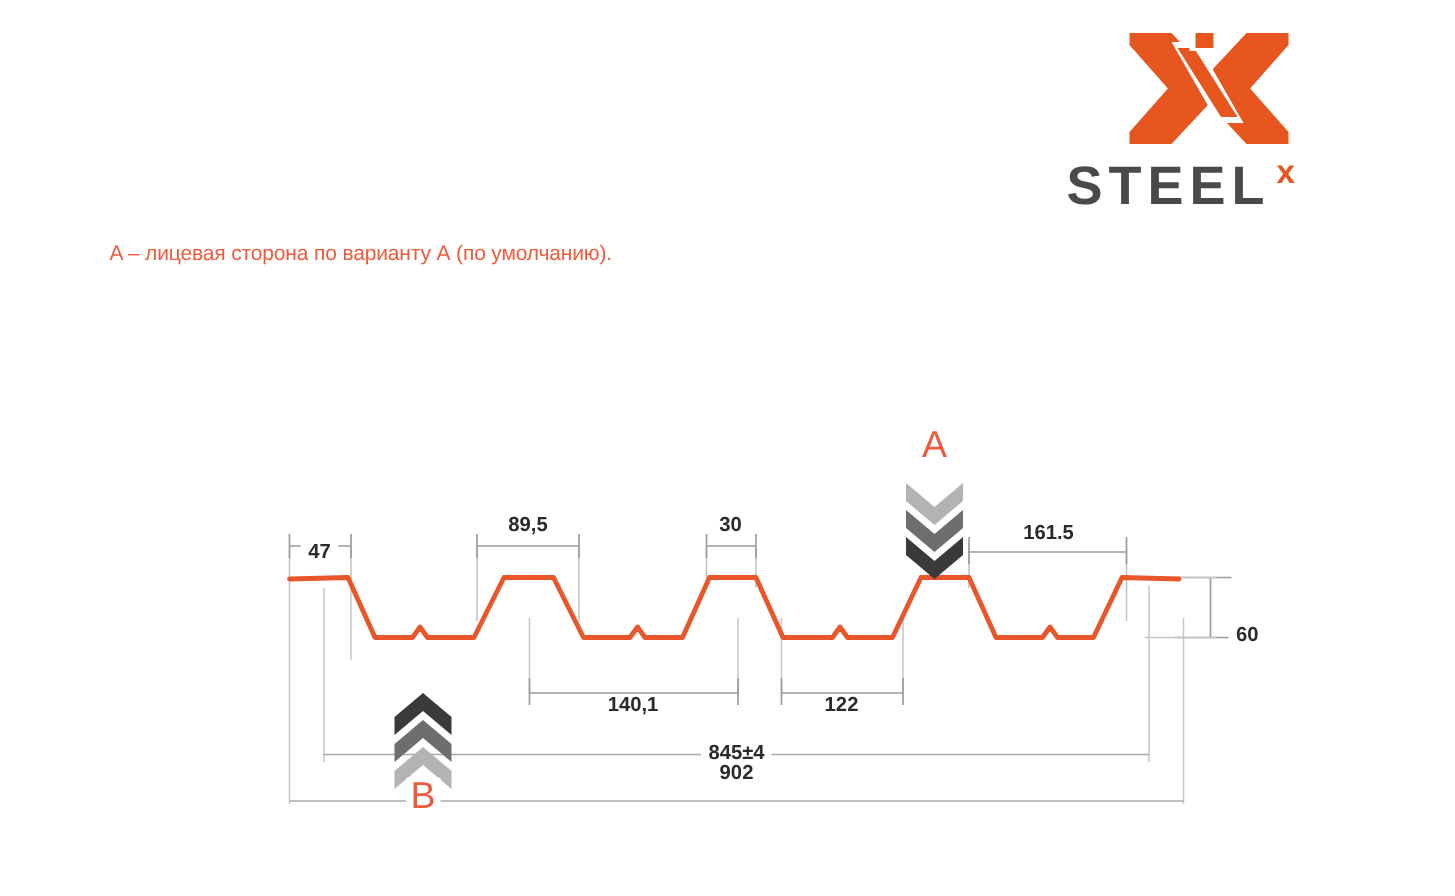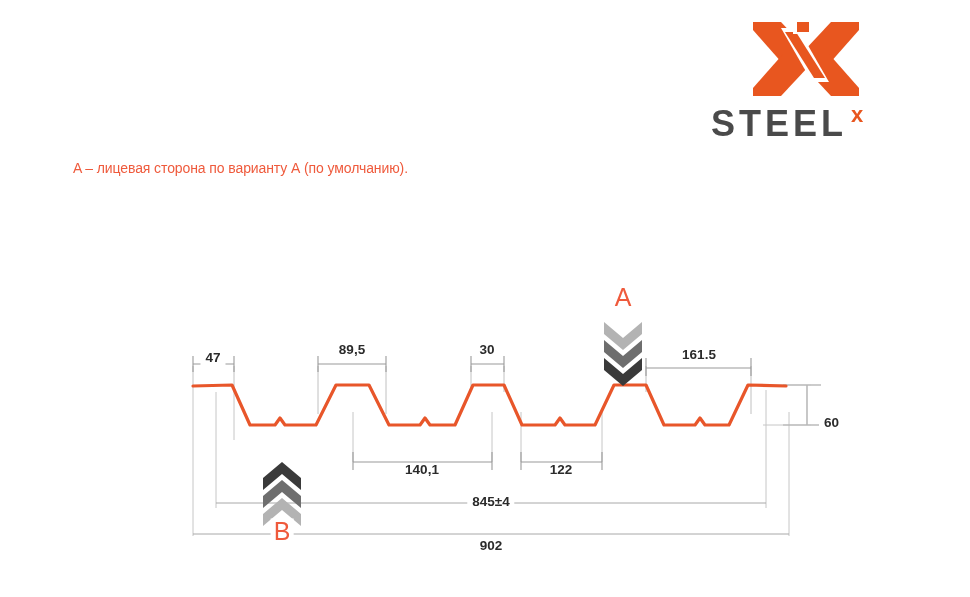--- a/index.html
+++ b/index.html
@@ -239,26 +239,26 @@
       <path d="M 0,36 L 19,52 L 38,36 L 38,48 L 19,64 L 0,48 Z" fill="#3a3a3a"></path>
     </g>
 
     <g transform="translate(242,462)">
       <path d="M 0,16 L 19,0 L 38,16 L 38,28 L 19,12 L 0,28 Z" fill="#3a3a3a"></path>
       <path d="M 0,34 L 19,18 L 38,34 L 38,46 L 19,30 L 0,46 Z" fill="#6e6e6e"></path>
       <path d="M 0,52 L 19,36 L 38,52 L 38,64 L 19,48 L 0,64 Z" fill="#b3b3b3"></path>
     </g>
   </svg>
 
-  <div class="dim-label" style="left:192px; top:358px; transform:translate(-50%,-50%);">47</div>
+  <div class="dim-label" style="left:192px; top:368px; transform:translate(-50%,-50%);">47</div>
   <div class="dim-label" style="left:331px; top:350px; transform:translate(-50%,-50%);">89,5</div>
   <div class="dim-label" style="left:466px; top:350px; transform:translate(-50%,-50%);">30</div>
   <div class="dim-label" style="left:678px; top:355px; transform:translate(-50%,-50%);">161.5</div>
   <div class="dim-label" style="left:798px; top:423px; transform:translate(0,-50%);text-align:center;">60</div>
   <div class="dim-label" style="left:401px; top:470px; transform:translate(-50%,-50%);">140,1</div>
   <div class="dim-label" style="left:540px; top:470px; transform:translate(-50%,-50%);text-align:center;">122</div>
   <div class="dim-label" style="left:470px; top:502px; transform:translate(-50%,-50%);">845±4</div>
-  <div class="dim-label" style="left:470px; top:546px; transform:translate(-50%,-50%);">902</div>
+  <div class="dim-label" style="left:470px; top:515px; transform:translate(-50%,-50%);">902</div>
 
   <div class="marker-letter" style="left:602px; top:297px; transform:translate(-50%,-50%);">A</div>
   <div class="marker-letter" style="left:261px; top:531px; transform:translate(-50%,-50%);">B</div>
 
 </div>
 
 </body></html>

